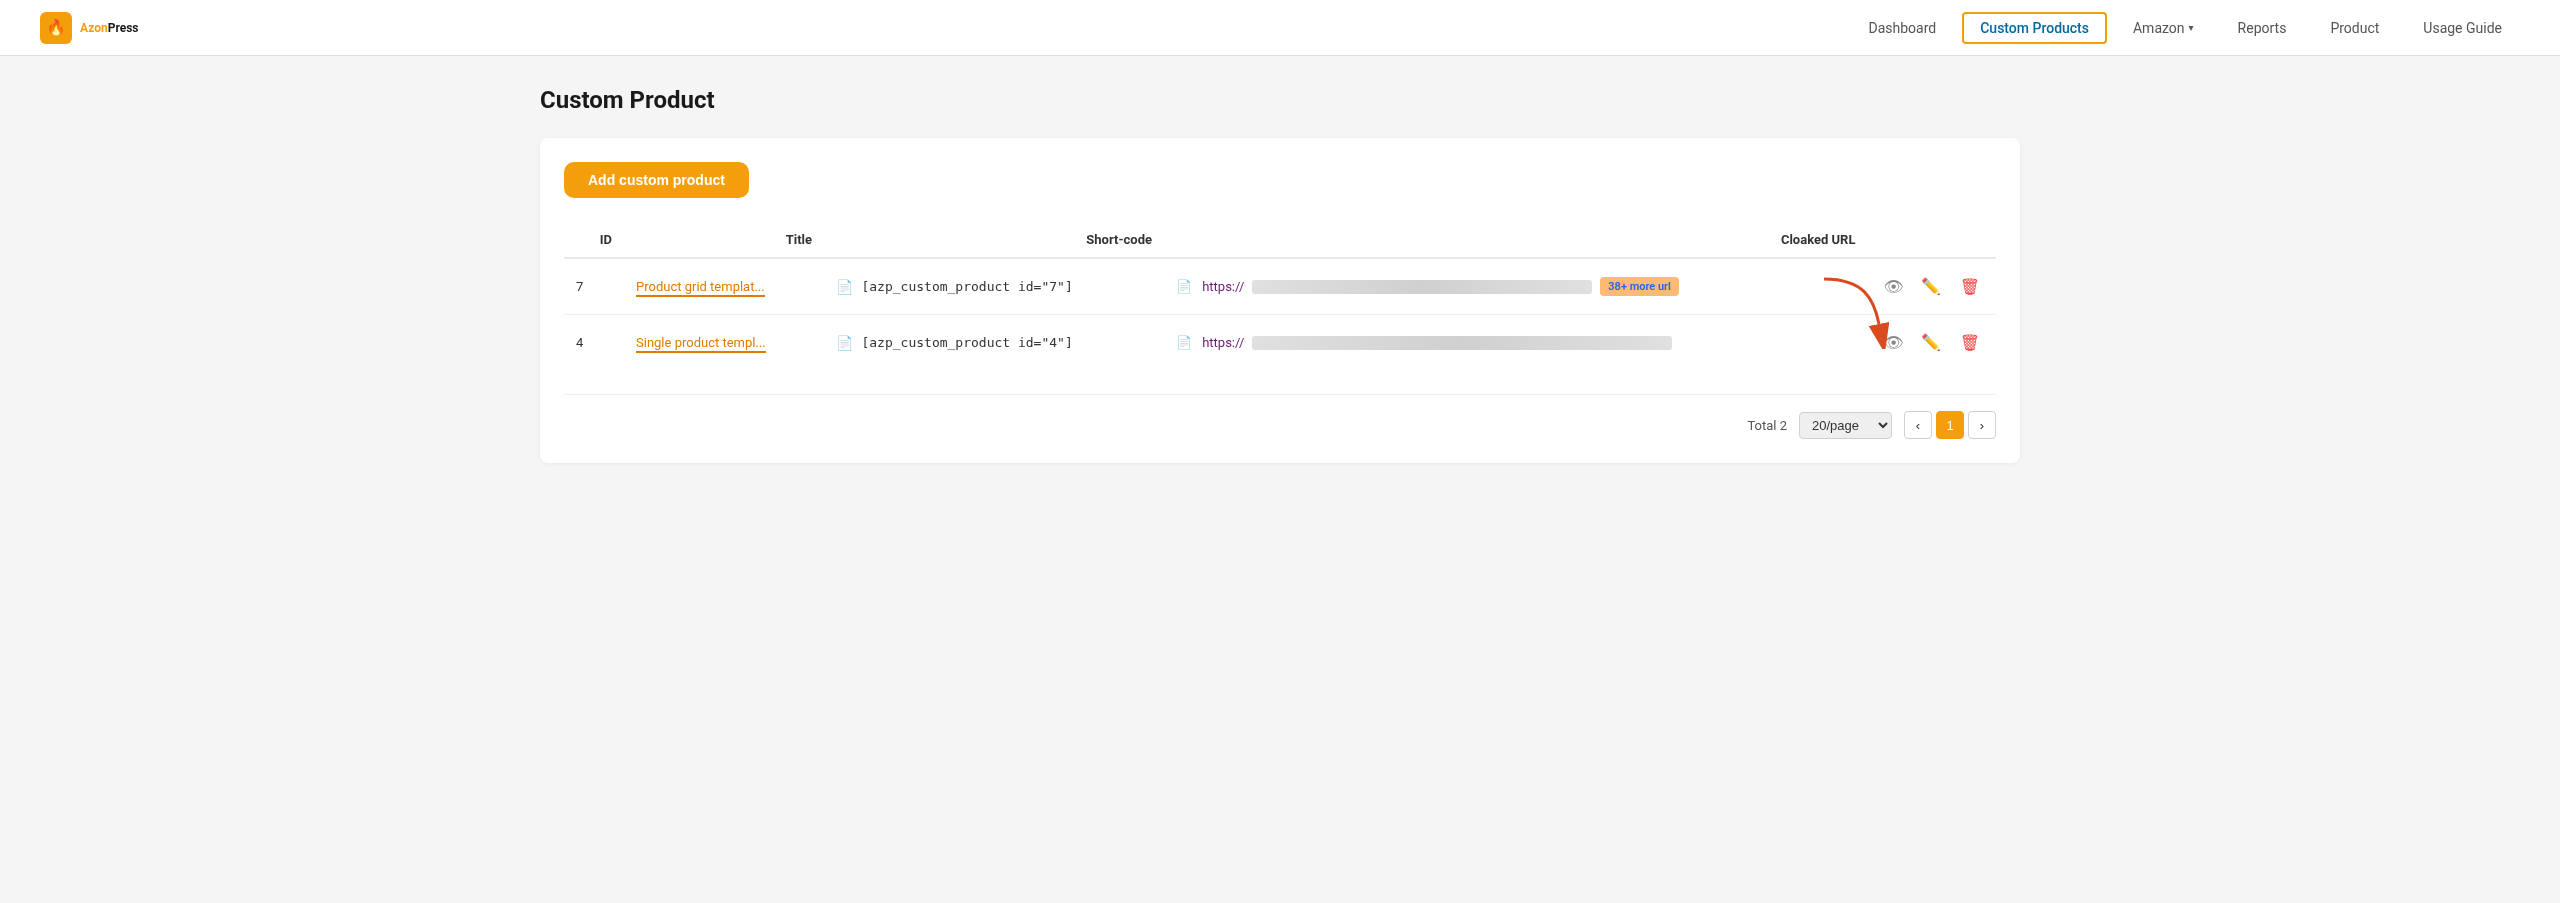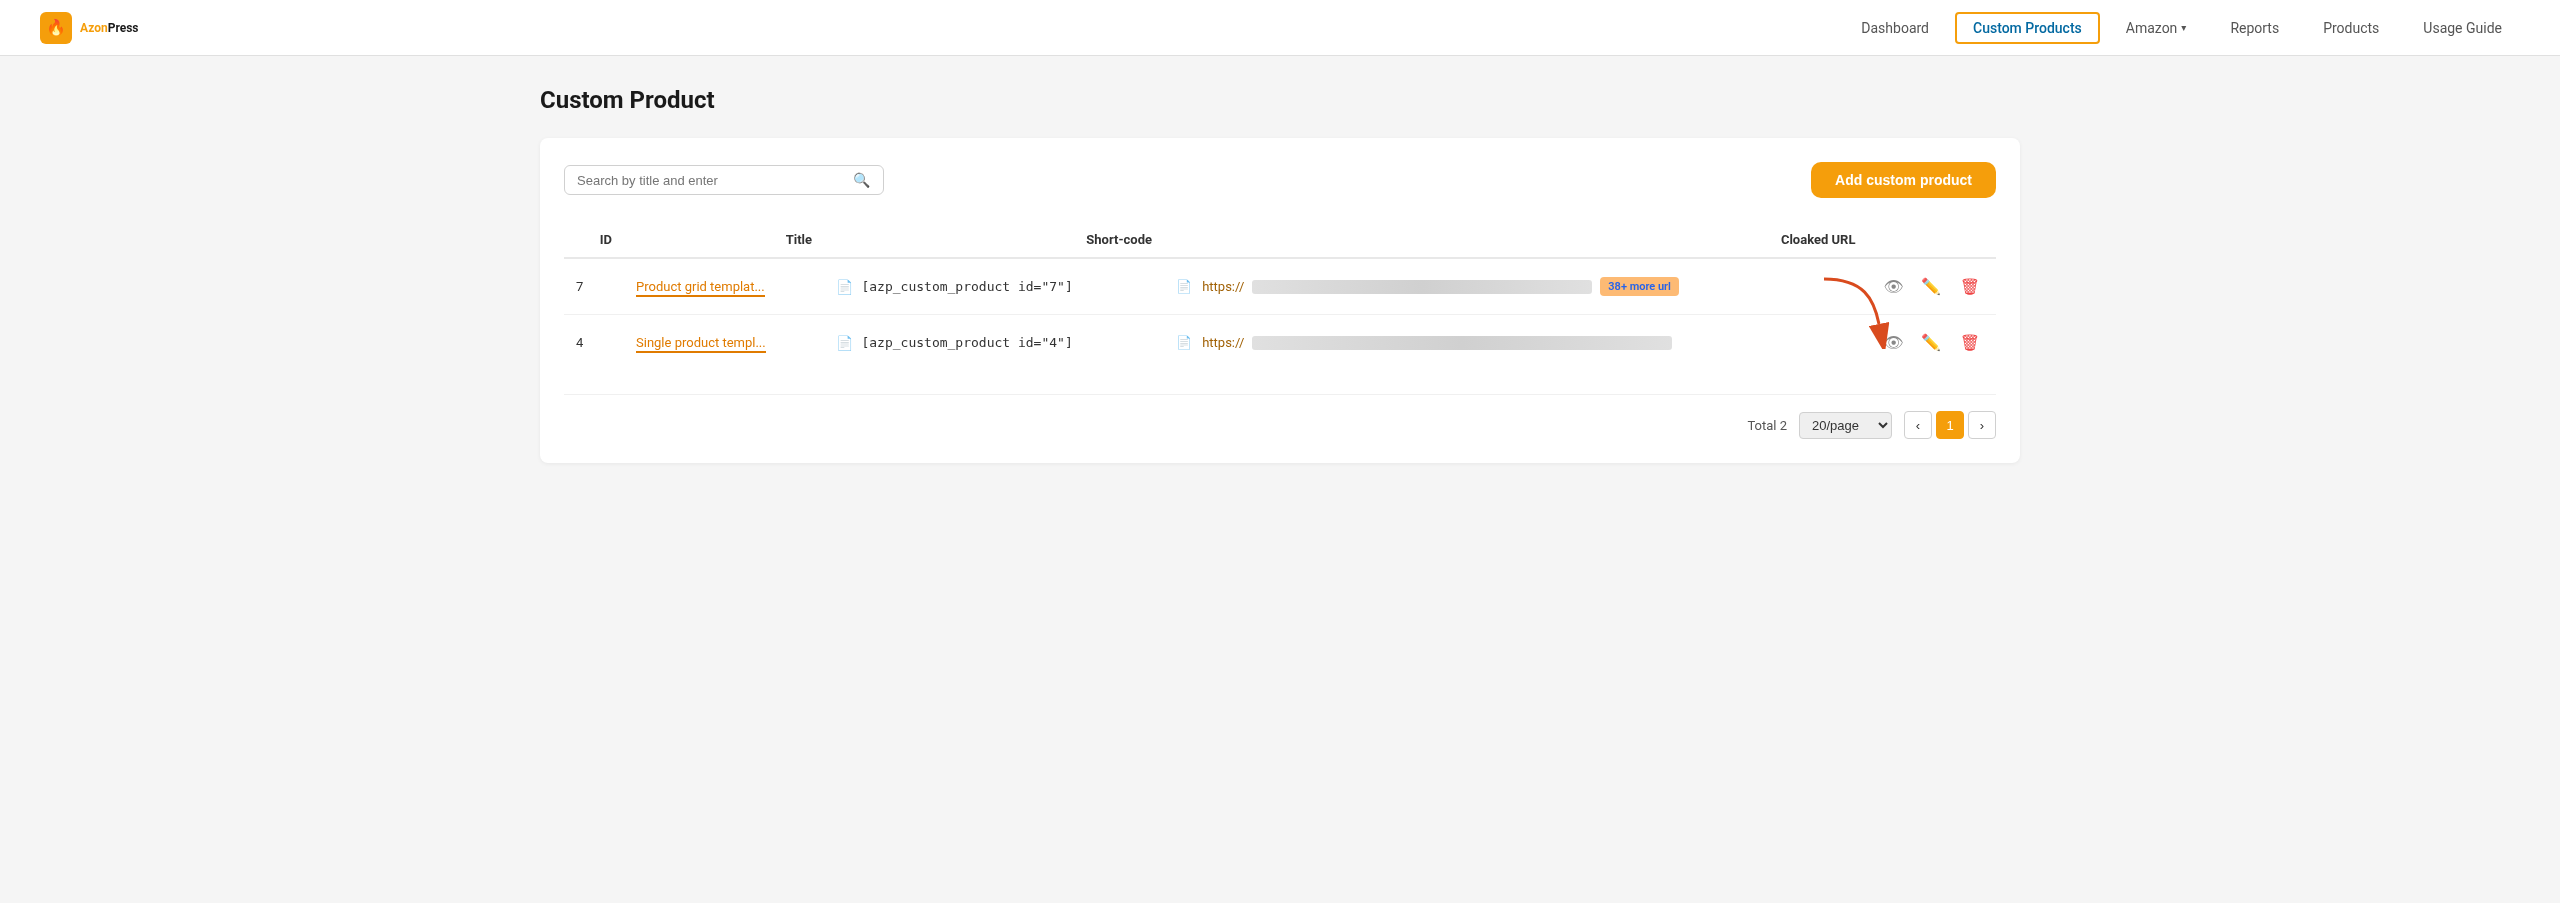--- a/index.html
+++ b/index.html
@@ -205,21 +205,21 @@
       font-size: 13px;
       flex-shrink: 0;
     }
     .url-text-wrapper {
       display: flex;
       align-items: center;
       gap: 8px;
       flex: 1;
     }
     .url-prefix {
-      color: #a16207;
+      color: #701a75;
       font-size: 13px;
     }
     .url-blurred {
       width: 340px;
       height: 14px;
       background: linear-gradient(90deg, #e0e0e0 0%, #d0d0d0 50%, #e0e0e0 100%);
       border-radius: 3px;
       display: inline-block;
     }
     .badge-more-url {
@@ -318,35 +318,31 @@
     </span>
   </a>
   <nav class="nav">
     <a class="nav-item" href="#">Dashboard</a>
     <a class="nav-item active" href="#">Custom Products</a>
     <a class="nav-item" href="#">
       <span>Amazon</span>
       <span class="nav-chevron">▾</span>
     </a>
     <a class="nav-item" href="#">Reports</a>
-    <a class="nav-item" href="#">Products</a>
+    <a class="nav-item" href="#">Product</a>
     <a class="nav-item" href="#">Usage Guide</a>
   </nav>
 </header>
 
 <main class="main">
   <h1 class="page-title">Custom Product</h1>
 
   <div class="card">
 
     <div class="toolbar">
-      <div class="search-wrapper">
-        <input class="search-input" type="text" placeholder="Search by title and enter" style="">
-        <span class="search-icon">🔍</span>
-      </div>
       <button class="btn-add">Add custom product</button>
     </div>
 
     <div class="table-container">
       <table>
         <thead>
           <tr>
             <th class="col-id">ID</th>
             <th class="col-title">Title</th>
             <th class="col-shortcode">Short-code</th>

